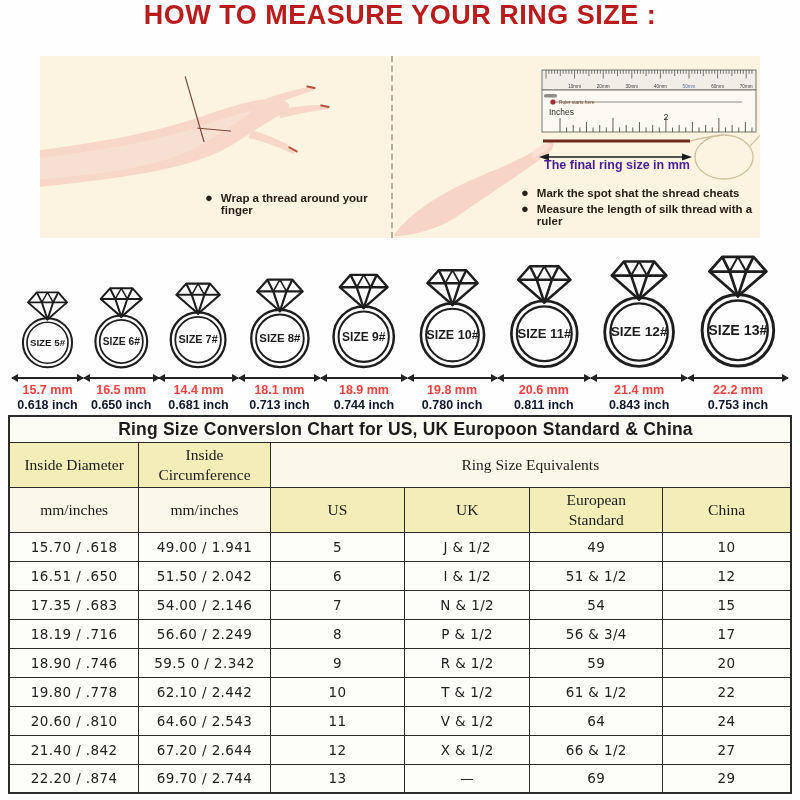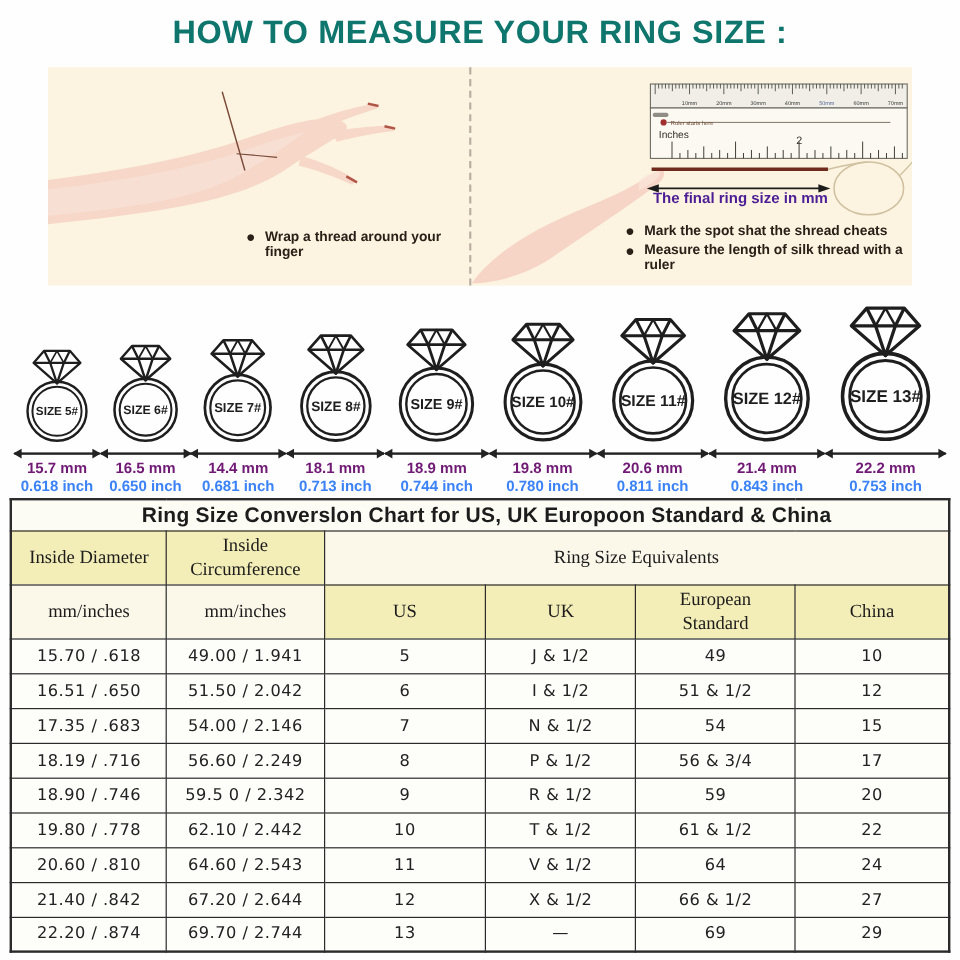--- a/index.html
+++ b/index.html
@@ -2,22 +2,22 @@
 <html><head>
 <meta charset="utf-8">
 <style>
   * { margin:0; padding:0; box-sizing:border-box; }
   html,body { width:800px; height:800px; background:#ffffff; overflow:hidden;
     font-family:"Liberation Sans", sans-serif; color:#1c1c1c; }
 
   .page { position:relative; width:800px; height:800px; background:#fefefe; }
 
   
-  .page-title { text-align:center; padding-top:12px; font-size:27px; font-weight:700;
-    letter-spacing:0.5px; color:#0f766e; font-stretch:condensed; }
+  .page-title { text-align:center; padding-top:0; font-size:27px; font-weight:700;
+    letter-spacing:0.5px; color:#b91c1c; font-stretch:condensed; }
 
   
   .panels { position:absolute; left:40px; top:56px; width:720px; height:178px; display:flex; }
   .panel { position:relative; height:182px; background:#fcf4e0; overflow:hidden; }
   .panel.left  { width:353px; border-right:2px dashed #b9ada0; }
   .panel.right { width:367px; }
   .panel svg.illu { position:absolute; left:0; top:0; width:100%; height:100%; }
 
   .bullet-line { position:absolute; font-size:11.5px; font-weight:700; color:#2a2018;
     display:flex; gap:8px; align-items:flex-start; }
@@ -32,22 +32,22 @@
   
   .rings-row { position:absolute; left:12px; top:240px; width:776px; height:172px;
     display:flex; justify-content:space-between; align-items:flex-end; }
   .ring-item { display:flex; flex-direction:column; align-items:center; }
   .ring-item svg { display:block; }
   .measure-arrow { position:relative; height:2px; background:#222; margin-top:7px; }
   .measure-arrow::before, .measure-arrow::after { content:""; position:absolute; top:-3.5px;
     border-top:4.5px solid transparent; border-bottom:4.5px solid transparent; }
   .measure-arrow::before { left:-1px; border-right:7px solid #222; }
   .measure-arrow::after  { right:-1px; border-left:7px solid #222; }
-  .ring-mm   { margin-top:4px; font-size:12.5px; font-weight:700; color:#701a75; }
-  .ring-inch { margin-top:1px; font-size:12.5px; font-weight:700; color:#3b82f6; }
+  .ring-mm   { margin-top:4px; font-size:12.5px; font-weight:700; color:#ef4444; }
+  .ring-inch { margin-top:1px; font-size:12.5px; font-weight:700; color:#0f172a; }
 
   
   table.conv { position:absolute; left:8px; top:415px; width:784px; border-collapse:collapse;
     table-layout:fixed; }
   table.conv th, table.conv td { border:1.6px solid #2b2b2b; text-align:center; vertical-align:middle; }
   table.conv { border:2.5px solid #2b2b2b; }
   .t-title { height:26px; font-size:17.5px; font-weight:700; background:#fcfbf4;
     font-family:"Liberation Sans", sans-serif; letter-spacing:0.2px; font-stretch:condensed;padding-left:11px; }
   .hdr { font-family:"Liberation Serif", serif; font-weight:400; font-size:15.5px; height:45px;
     line-height:1.25; }

